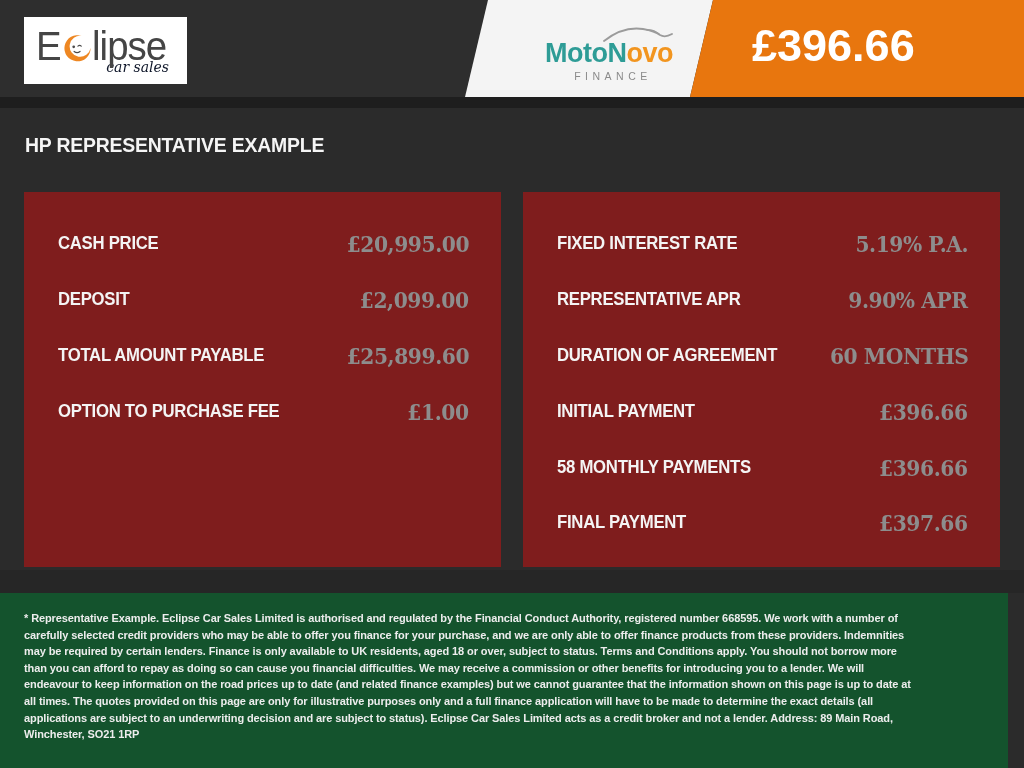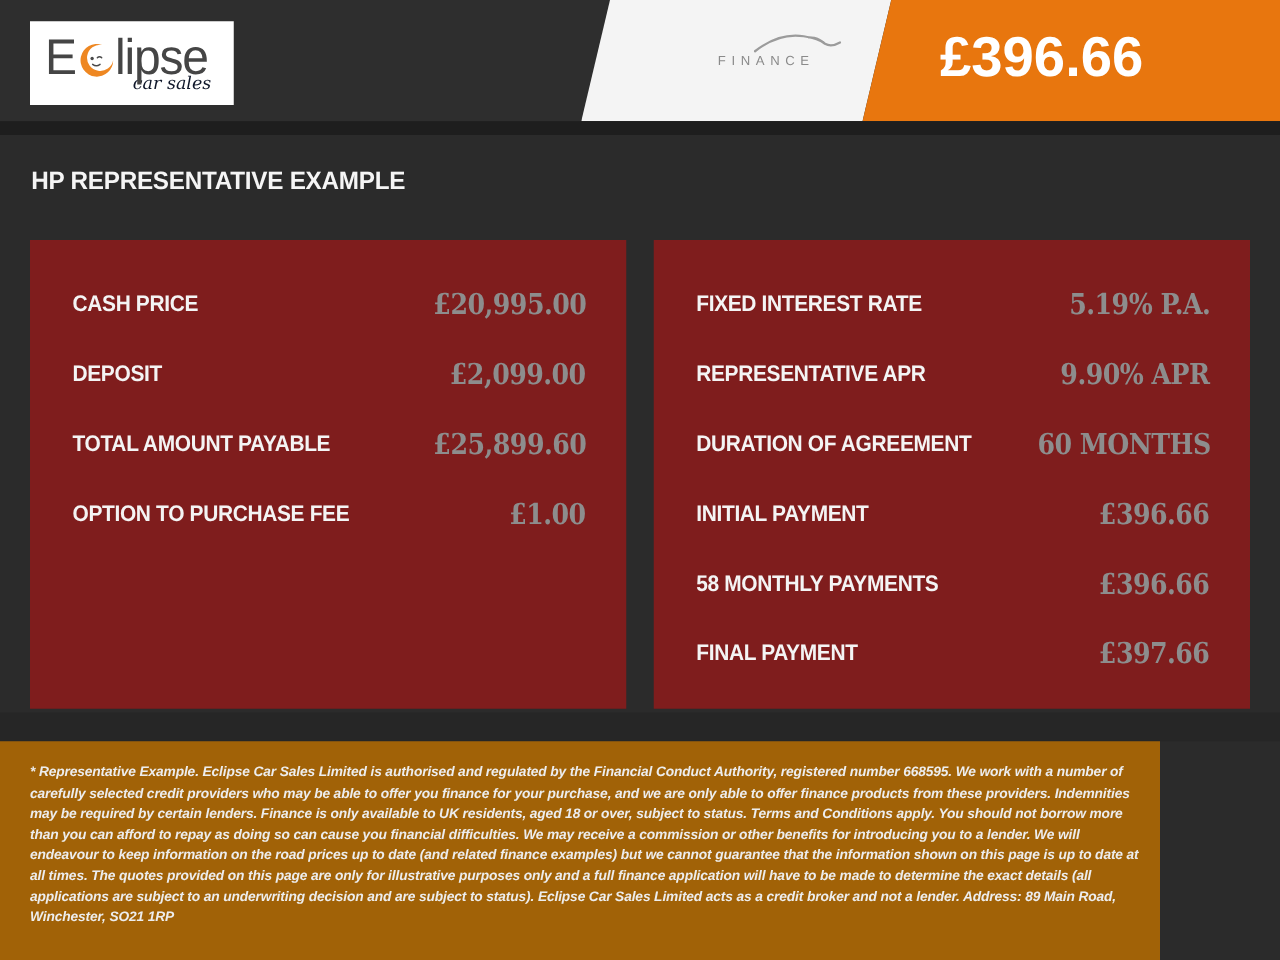--- a/index.html
+++ b/index.html
@@ -60,21 +60,21 @@
   .flabel{
     color:#f4f4f4;font-size:18px;font-weight:bold;letter-spacing:-0.3px;
     transform:scaleX(0.93);transform-origin:left;white-space:nowrap;
   }
   .fvalue{
     color:#8d8d8d;font-size:23px;font-weight:bold;font-family:"DejaVu Serif",serif;
     letter-spacing:-0.5px;transform:scaleX(0.88);transform-origin:right;white-space:nowrap;
   }
   
   .body-footer-gap{position:absolute;top:570px;left:0;width:1024px;height:23px;background:#262626;}
-  .footer{position:absolute;top:593px;left:0;width:928px;height:175px;background:#a16207;font-style:italic;}
+  .footer{position:absolute;top:593px;left:0;width:1008px;height:175px;background:#14532d;}
   .disclaimer{
     position:absolute;left:24px;top:17px;width:896px;
     color:#ededed;font-size:11px;font-weight:bold;line-height:16.6px;letter-spacing:-0.1px;
   }
 </style>
 </head>
 <body>
 
 <div class="header">
   <div class="header-white"></div>
@@ -94,20 +94,23 @@
       <span class="dealer-word">lipse</span>
     </div>
     <div class="dealer-tagline">car sales</div>
   </div>
 
   <div class="finance-logo">
     <svg class="swoosh" width="70" height="20" viewBox="0 0 70 20">
       <path d="M1 17 Q20 2 40 5 Q52 7 57 11 Q62 14 69 10" stroke="#9b9b9b" stroke-width="1.8" fill="none" stroke-linecap="round"></path>
       <path d="M44 6 q6 -1 12 4" stroke="#9b9b9b" stroke-width="1.4" fill="none" stroke-linecap="round"></path>
     </svg>
+    <div class="finance-word">
+      <span class="fw-teal">MotoN</span><span class="fw-orange">ovo</span>
+    </div>
     <div class="finance-sub">FINANCE</div>
   </div>
 
   <div class="price-banner">
     <span class="price-amount">£396.66</span>
   </div>
 </div>
 <div class="header-sep"></div>
 
 <div class="body-section">

